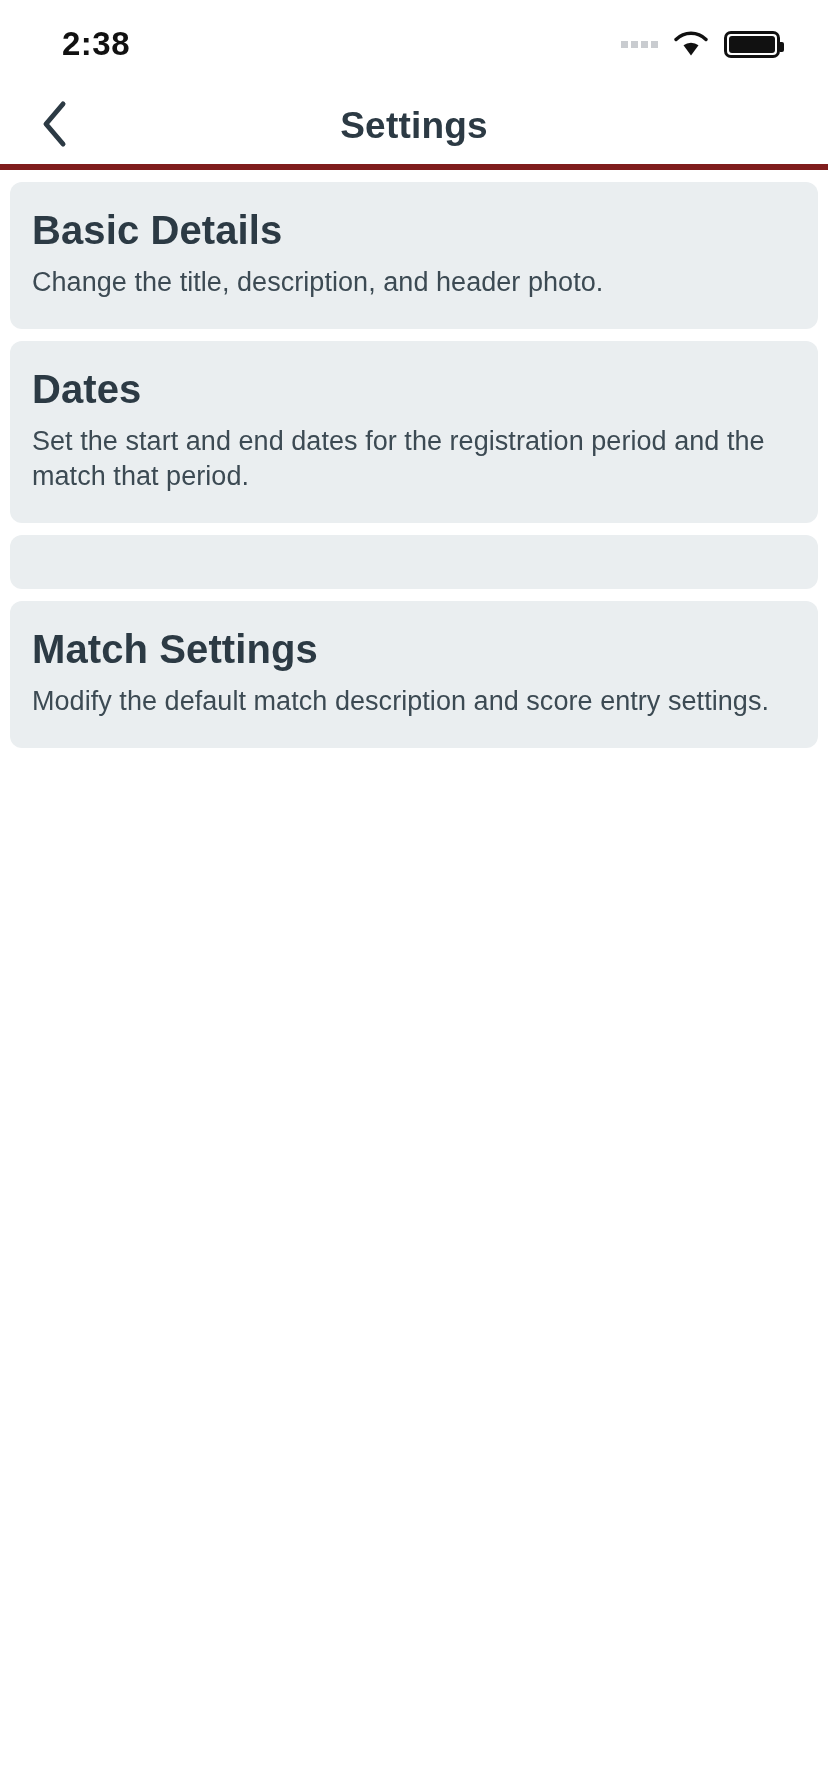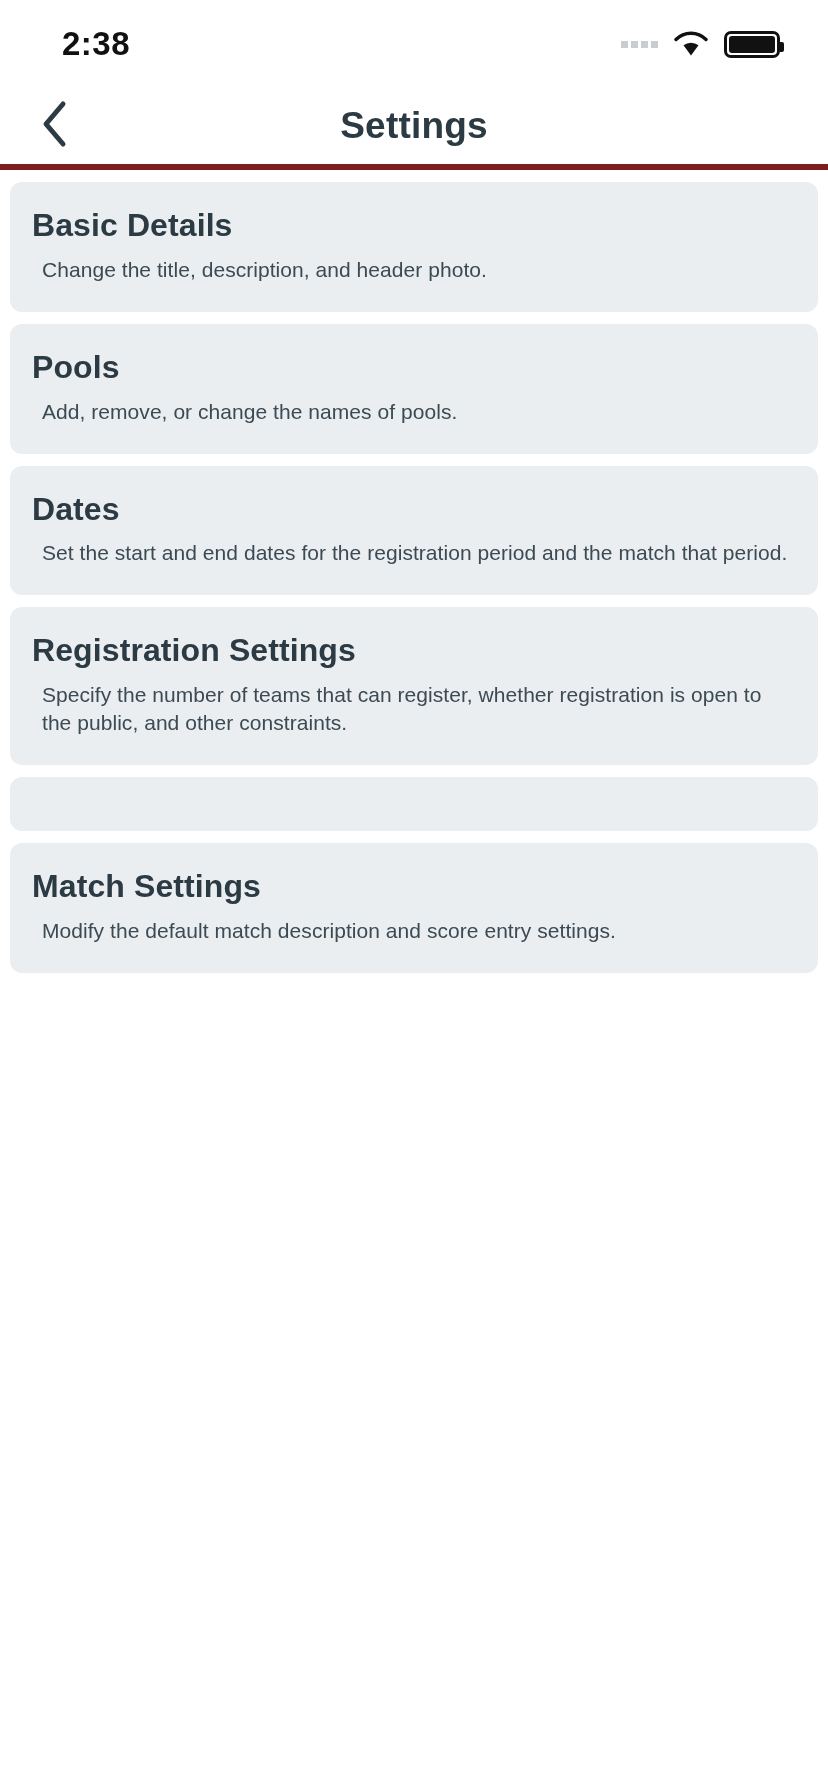--- a/index.html
+++ b/index.html
@@ -117,33 +117,32 @@
     flex-direction: column;
     gap: 12px;
   }
   .setting-card {
     background: #eaeef0;
     border-radius: 12px;
     padding: 26px 22px 28px 22px;
     cursor: pointer;
   }
   .setting-title {
-    font-size: 32px;
+    font-size: 40px;
     font-weight: bold;
     color: #2c3a44;
     line-height: 1.12;
     margin-bottom: 12px;
     letter-spacing: 0.1px;
   }
   .setting-desc {
-    font-size: 21px;
+    font-size: 27px;
     color: #3c4a53;
     line-height: 1.33;
     letter-spacing: 0.05px;
-    margin-left: 10px;
   }
 
   .spacer { flex: 1 1 auto; }
 </style>
 </head>
 <body>
 
 <div class="screen">
 
   <div class="status-bar">
@@ -178,34 +177,26 @@
     <div class="nav-title">Settings</div>
   </div>
 
   <div class="settings-list">
 
     <div class="setting-card">
       <div class="setting-title">Basic Details</div>
       <div class="setting-desc">Change the title, description, and header photo.</div>
     </div>
 
-    <div class="setting-card">
-      <div class="setting-title">Pools</div>
-      <div class="setting-desc">Add, remove, or change the names of pools.</div>
-    </div>
 
     <div class="setting-card">
       <div class="setting-title">Dates</div>
       <div class="setting-desc">Set the start and end dates for the registration period and the match that period.</div>
     </div>
 
-    <div class="setting-card">
-      <div class="setting-title">Registration Settings</div>
-      <div class="setting-desc">Specify the number of teams that can register, whether registration is open to the public, and other constraints.</div>
-    </div>
 
     <div class="setting-card">
     </div>
 
     <div class="setting-card">
       <div class="setting-title">Match Settings</div>
       <div class="setting-desc">Modify the default match description and score entry settings.</div>
     </div>
 
   </div>

